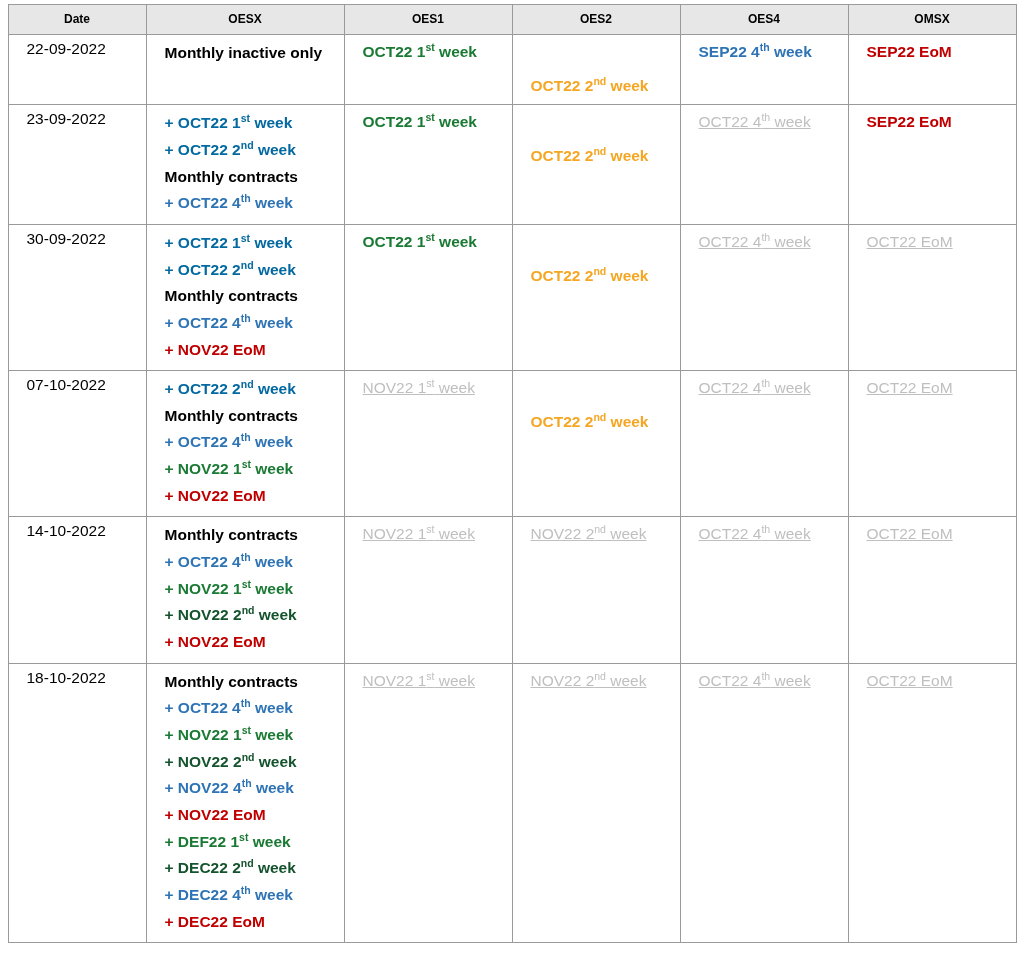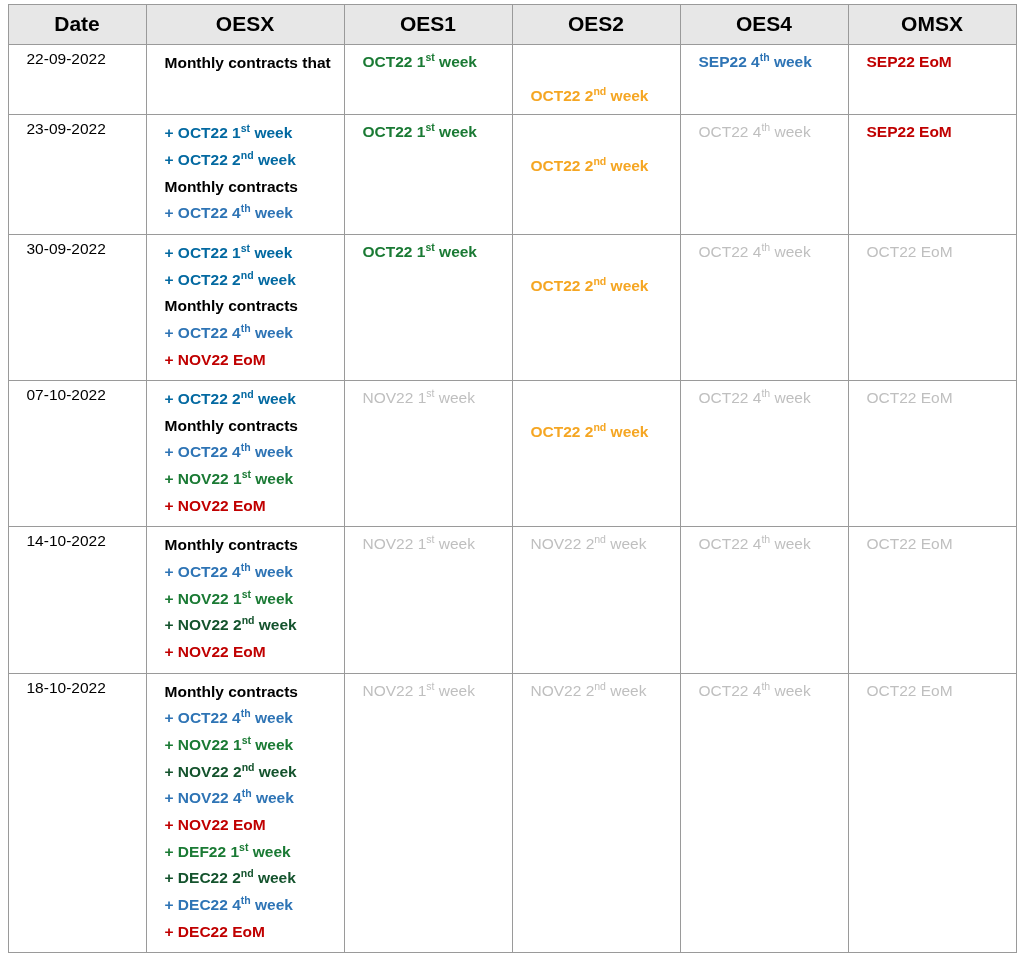--- a/index.html
+++ b/index.html
@@ -28,21 +28,21 @@
   table.contract-table th,
   table.contract-table td {
     border: 1px solid #9a9a9a;
     vertical-align: top;
     padding: 5px 7px 7px 18px;
   }
   table.contract-table thead th {
     background: #e7e7e7;
     text-align: center;
     font-weight: bold;
-    font-size: 21px;
+    font-size: 12px;
     padding: 7px 4px 8px 4px;
     vertical-align: middle;
   }
   col.c-date  { width: 138px; }
   col.c-oesx  { width: 198px; }
   col.c-oes1  { width: 168px; }
   col.c-oes2  { width: 168px; }
   col.c-oes4  { width: 168px; }
   col.c-omsx  { width: 168px; }
 
@@ -80,20 +80,21 @@
   }
   .entry {
     font-size: 15.5px;
     font-weight: bold;
     white-space: nowrap;
     line-height: 1.5;
   }
   .entry.inactive {
     color: #bfbfbf;
     font-weight: normal;
+    text-decoration: underline;
   }
   .entry sup {
     font-size: 0.68em;
     vertical-align: super;
     line-height: 0;
   }
   .note {
     margin: 14px auto 0 auto;
     width: 1008px;
     font-size: 15.5px;
@@ -125,21 +126,21 @@
         <th>OES1</th>
         <th>OES2</th>
         <th>OES4</th>
         <th>OMSX</th>
       </tr>
     </thead>
     <tbody id="table-body">
         <tr>
           <td class="date-cell">22-09-2022</td>
           <td class="col-cell">
-            <div class="line c-black">Monthly contracts that</div>
+            <div class="line c-black">Monthly inactive only</div>
           </td>
           <td class="col-cell">
             <div class="entry c-green">OCT22 1<sup>st</sup> week</div>
           </td>
           <td class="col-cell">
             <div class="entry c-orange">OCT22 2<sup>nd</sup> week</div>
           </td>
           <td class="col-cell">
             <div class="entry c-blue">SEP22 4<sup>th</sup> week</div>
           </td>

